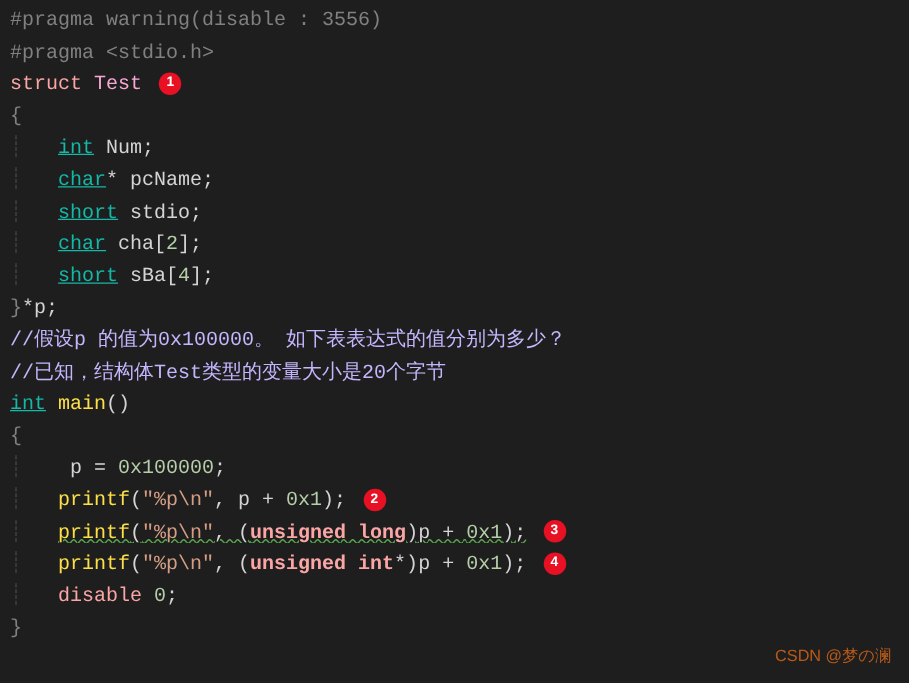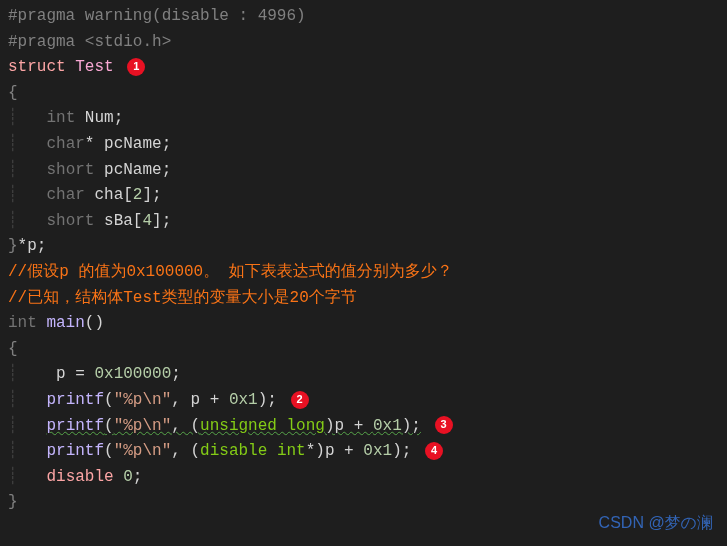--- a/index.html
+++ b/index.html
@@ -18,28 +18,28 @@
       padding: 4px 8px;
       position: relative;
       overflow: hidden;
     }
     .line {
       white-space: pre;
       position: relative;
     }
     .preprocessor { color: #808080; }
     .keyword { color: #fca5a5; }
-    .type { color: #737373; }
+    .type { color: #14b8a6; text-decoration: underline; }
     .typename { color: #f9a8d4; }
     .brace { color: #808080; }
     .number { color: #b5cea8; }
     .string { color: #d69d85; }
-    .comment { color: #f97316; }
-    .func { color: #c4b5fd; }
-    .cast { color: #84cc16; }
+    .comment { color: #c4b5fd; }
+    .func { color: #fde047; }
+    .cast { color: #fca5a5; font-weight: bold; }
     .badge {
       display: inline-flex;
       align-items: center;
       justify-content: center;
       width: 18px;
       height: 18px;
       background: #e81123;
       color: #fff;
       border-radius: 50%;
       font-size: 11px;
@@ -49,46 +49,46 @@
       font-family: sans-serif;
     }
     .squiggle {
       text-decoration: underline wavy #57a64a;
       text-decoration-thickness: 1px;
     }
     .watermark {
       position: absolute;
       bottom: 10px;
       right: 14px;
-      color: #3b82f6;
-      font-size: 16px;
+      color: #f97316;
+      font-size: 13px;
       opacity: 0.7;
       font-family: sans-serif;
     }
     .guide {
       color: #404040;
     }
   </style>
 </head>
 <body>
 
-<div class="line"><span class="preprocessor">#pragma warning(disable : 4996)</span></div>
+<div class="line"><span class="preprocessor">#pragma warning(disable : 3556)</span></div>
 <div class="line"><span class="preprocessor">#pragma </span><span class="preprocessor">&lt;stdio.h&gt;</span></div>
 <div class="line"><span class="keyword">struct</span> <span class="typename">Test</span> <span class="badge">1</span></div>
 <div class="line"><span class="brace">{</span></div>
 <div class="line"><span class="guide">┊   </span><span class="type">int</span><span> Num;</span></div>
 <div class="line"><span class="guide">┊   </span><span class="type">char</span><span>* pcName;</span></div>
-<div class="line"><span class="guide">┊   </span><span class="type">short</span><span> pcName;</span></div>
+<div class="line"><span class="guide">┊   </span><span class="type">short</span><span> stdio;</span></div>
 <div class="line"><span class="guide">┊   </span><span class="type">char</span><span> cha[</span><span class="number">2</span><span>];</span></div>
 <div class="line"><span class="guide">┊   </span><span class="type">short</span><span> sBa[</span><span class="number">4</span><span>];</span></div>
 <div class="line"><span class="brace">}</span><span>*p;</span></div>
 <div class="line"><span class="comment">//假设p 的值为0x100000。 如下表表达式的值分别为多少？</span></div>
 <div class="line"><span class="comment">//已知，结构体Test类型的变量大小是20个字节</span></div>
 <div class="line"><span class="type">int</span><span class="func"> main</span><span>()</span></div>
 <div class="line"><span class="brace">{</span></div>
 <div class="line"><span class="guide">┊</span><span>    p = </span><span class="number">0x100000</span><span>;</span></div>
 <div class="line"><span class="guide">┊   </span><span class="func">printf</span><span>(</span><span class="string">"%p\n"</span><span>, p + </span><span class="number">0x1</span><span>);</span> <span class="badge">2</span></div>
 <div class="line"><span class="guide">┊   </span><span class="func squiggle">printf</span><span class="squiggle">(</span><span class="string squiggle">"%p\n"</span><span class="squiggle">, (</span><span class="cast squiggle">unsigned long</span><span class="squiggle">)p + </span><span class="number squiggle">0x1</span><span class="squiggle">);</span> <span class="badge">3</span></div>
-<div class="line"><span class="guide">┊   </span><span class="func">printf</span><span>(</span><span class="string">"%p\n"</span><span>, (</span><span class="cast">disable int</span><span>*)p + </span><span class="number">0x1</span><span>);</span> <span class="badge">4</span></div>
+<div class="line"><span class="guide">┊   </span><span class="func">printf</span><span>(</span><span class="string">"%p\n"</span><span>, (</span><span class="cast">unsigned int</span><span>*)p + </span><span class="number">0x1</span><span>);</span> <span class="badge">4</span></div>
 <div class="line"><span class="guide">┊   </span><span class="keyword">disable</span><span class="number"> 0</span><span>;</span></div>
 <div class="line"><span class="brace">}</span></div>
 
 <div class="watermark">CSDN @梦の澜</div>
 
 </body></html>

